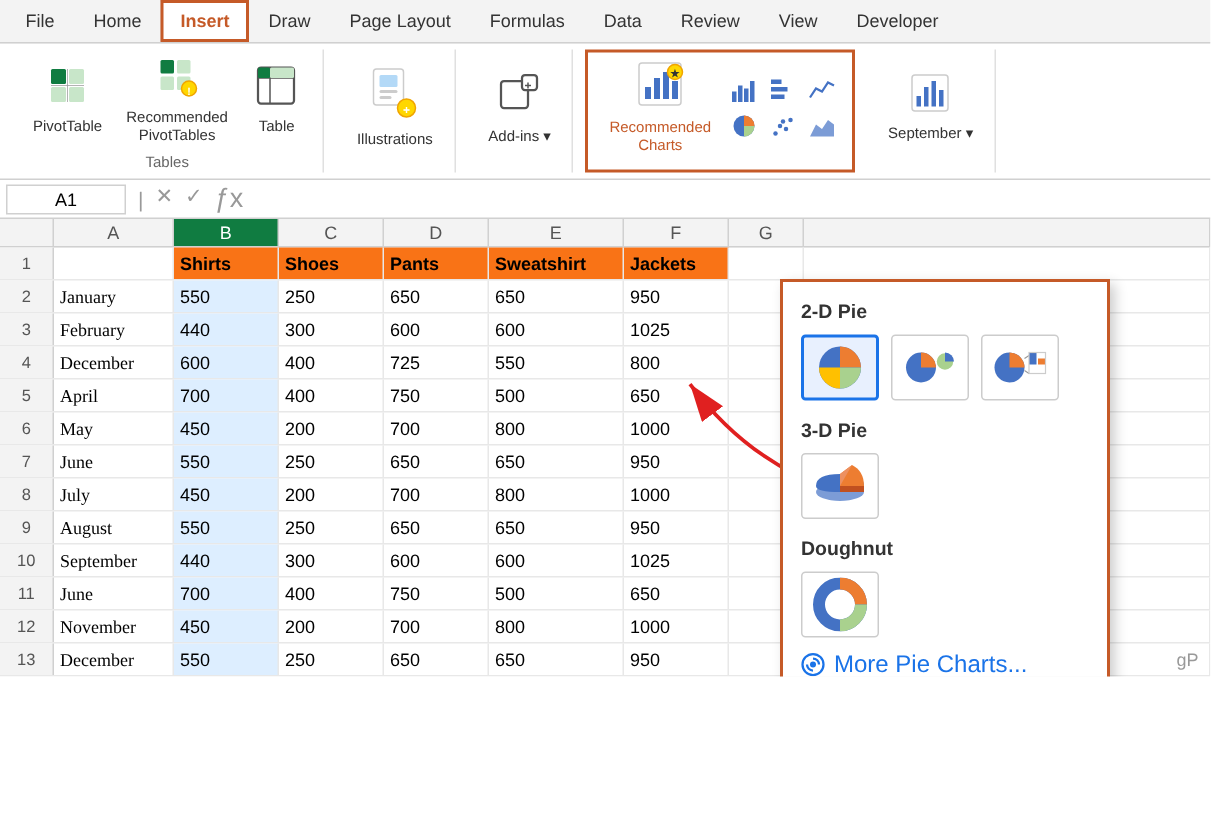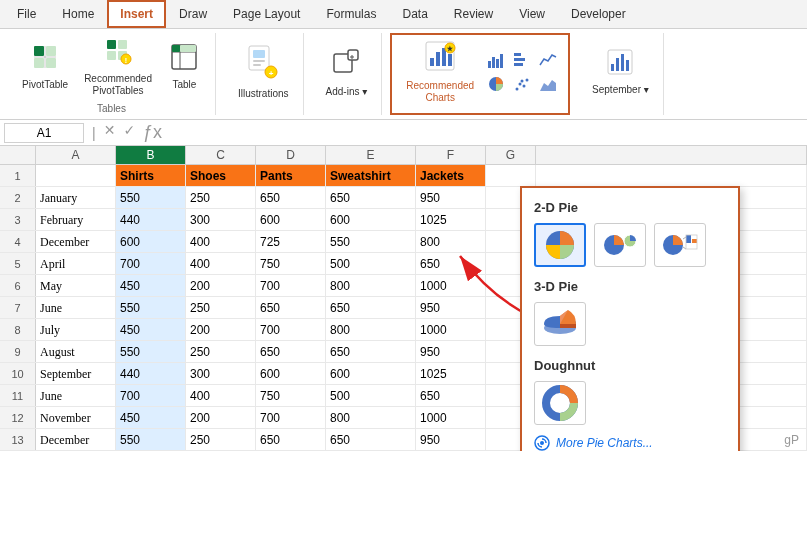--- a/index.html
+++ b/index.html
@@ -38,21 +38,21 @@
     .cell.number-cell { text-align: left; }
     .cell.header-cell { background: #f97316; font-weight: 600; text-align: left; }
 
     
     .popup-overlay { position: absolute; top: 40px; left: 520px; width: 220px; background: #fff; border: 2px solid #c55a28; box-shadow: 3px 3px 8px rgba(0,0,0,0.2); z-index: 100; padding: 12px; }
     .popup-section-title { font-size: 13px; font-weight: 600; color: #333; margin-bottom: 8px; }
     .popup-charts-row { display: flex; gap: 8px; margin-bottom: 12px; }
     .chart-icon { width: 52px; height: 44px; border: 1px solid #ccc; border-radius: 3px; display: flex; align-items: center; justify-content: center; cursor: pointer; background: #fff; }
     .chart-icon.selected { border: 2px solid #1a73e8; background: #e8f0fe; }
     .doughnut-row { display: flex; gap: 8px; margin-bottom: 10px; }
-    .more-link { display: flex; align-items: center; gap: 6px; color: #1a73e8; font-size: 12px; cursor: pointer; text-decoration: none; font-style: italic; }
+    .more-link { display: flex; gap: 6px; color: #1a73e8; font-size: 16px; cursor: pointer; text-decoration: none; }
 
     
     .arrow-container { position: absolute; top: 100px; left: 450px; z-index: 50; pointer-events: none; }
 
     
     .rec-charts-group { border: 2px solid #c55a28; }
 
     
     .watermark { position: absolute; bottom: 4px; right: 8px; font-size: 12px; color: #999; }
 

